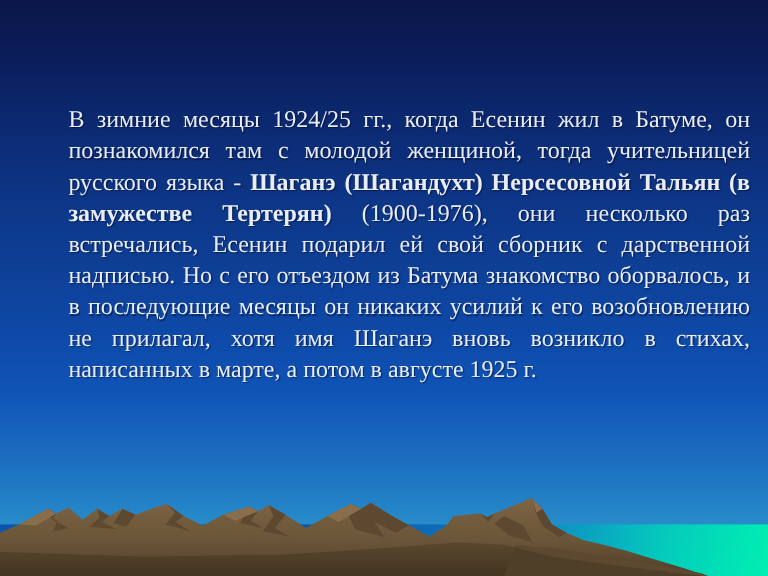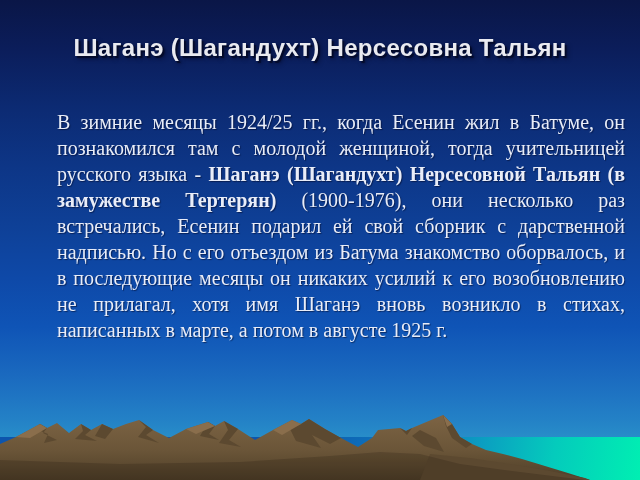--- a/index.html
+++ b/index.html
@@ -25,21 +25,21 @@
     background:linear-gradient(100deg,
       var(--sea-left) 45%, var(--sea-mid) 68%, var(--sea-teal) 86%, var(--sea-right) 100%);
   }
   .mountains{position:absolute;left:0;bottom:0;width:640px;height:72px;display:block;}
   h1.title{
     position:absolute;top:34px;left:0;width:640px;text-align:center;
     font-size:24px;font-weight:bold;letter-spacing:0.3px;color:var(--title-color);
     text-shadow:2px 2px 1px var(--shadow-color), 3px 3px 4px rgba(3,8,35,0.55);
   }
   p.body-text{
-    position:absolute;top:109px;left:57px;width:568px;
+    position:absolute;top:87px;left:57px;width:568px;
     font-family:"Liberation Serif", serif;
     font-size:20px;line-height:26px;color:var(--body-color);
     text-align:justify;
     text-shadow:1px 1px 1px rgba(3,8,35,0.55);
   }
   p.body-text b{font-weight:bold;}
 </style>
 </head>
 <body>
 
@@ -74,17 +74,16 @@
     </g>
     <g style="fill:var(--mountain-highlight)">
       <polygon points="16,29 40,16 47,20 30,30"></polygon>
       <polygon points="186,21 208,14 215,18 196,26"></polygon>
       <polygon points="273,22 292,12 301,16 282,27"></polygon>
       <polygon points="443,7 452,16 447,19"></polygon>
     </g>
     <polygon fill="rgba(10,8,0,0.16)" points="0,52 120,56 240,54 330,48 380,44 420,46 460,56 520,64 585,72 0,72"></polygon>
   </svg>
 
-  <h1 class="title">Шаганэ (Шагандухт) Нерсесовна Тальян</h1>
 
   <p class="body-text"><span>В зимние месяцы 1924/25 гг., когда Есенин жил в Батуме, он познакомился там с молодой женщиной, тогда учительницей русского языка - </span><b>Шаганэ (Шагандухт) Нерсесовной Тальян (в замужестве Тертерян)</b><span> (1900-1976), они несколько раз встречались, Есенин подарил ей свой сборник с дарственной надписью. Но с его отъездом из Батума знакомство оборвалось, и в последующие месяцы он никаких усилий к его возобновлению не прилагал, хотя имя Шаганэ вновь возникло в стихах, написанных в марте, а потом в августе 1925 г.</span></p>
 
 </div>
 
 </body></html>

